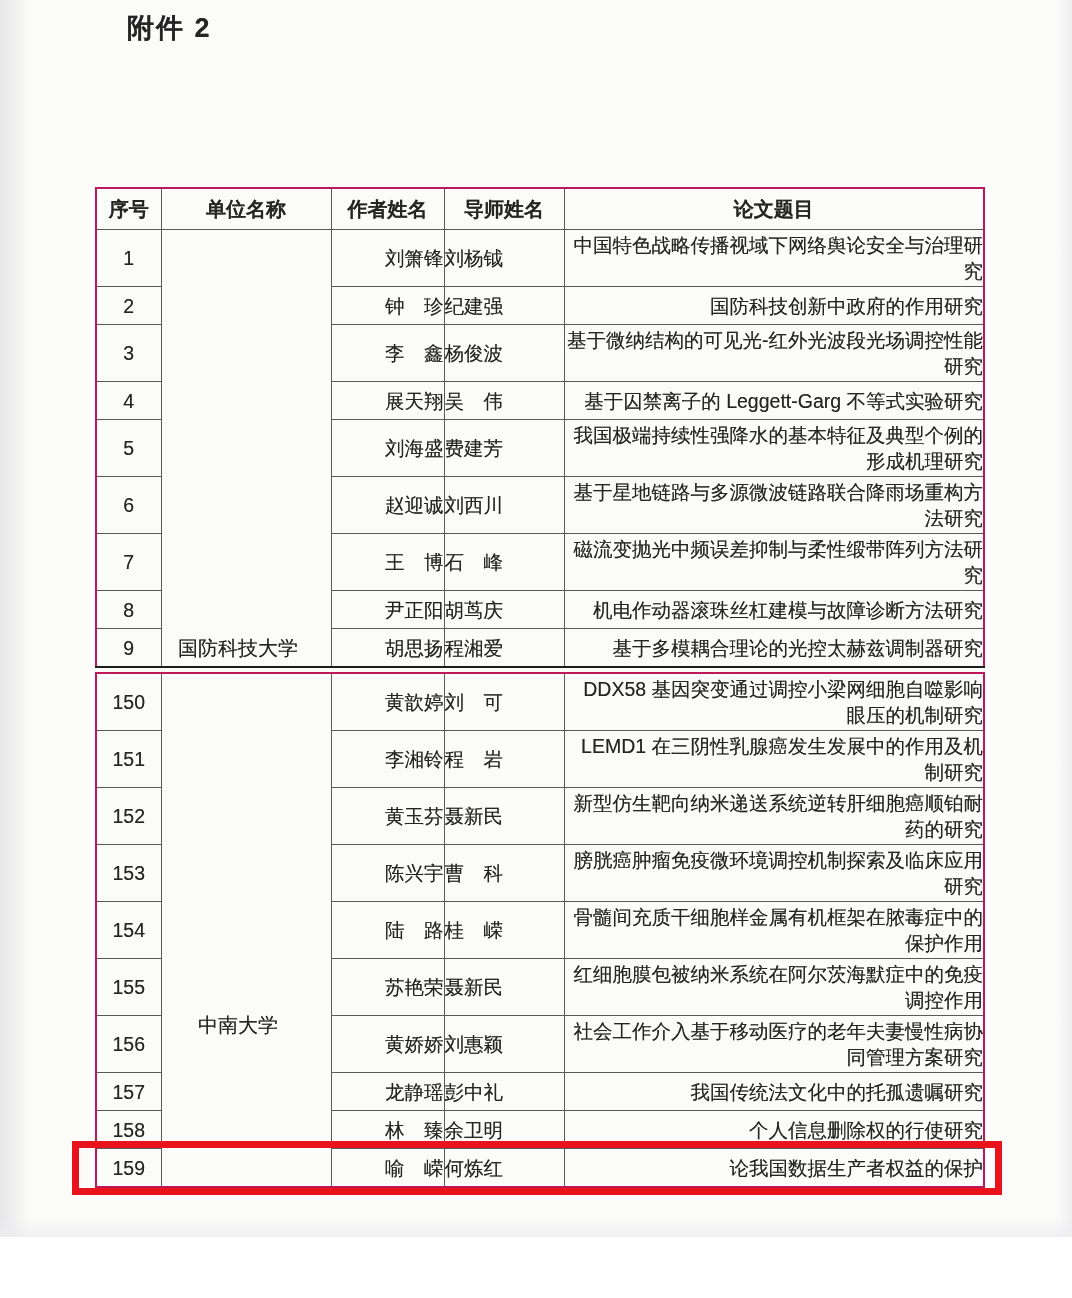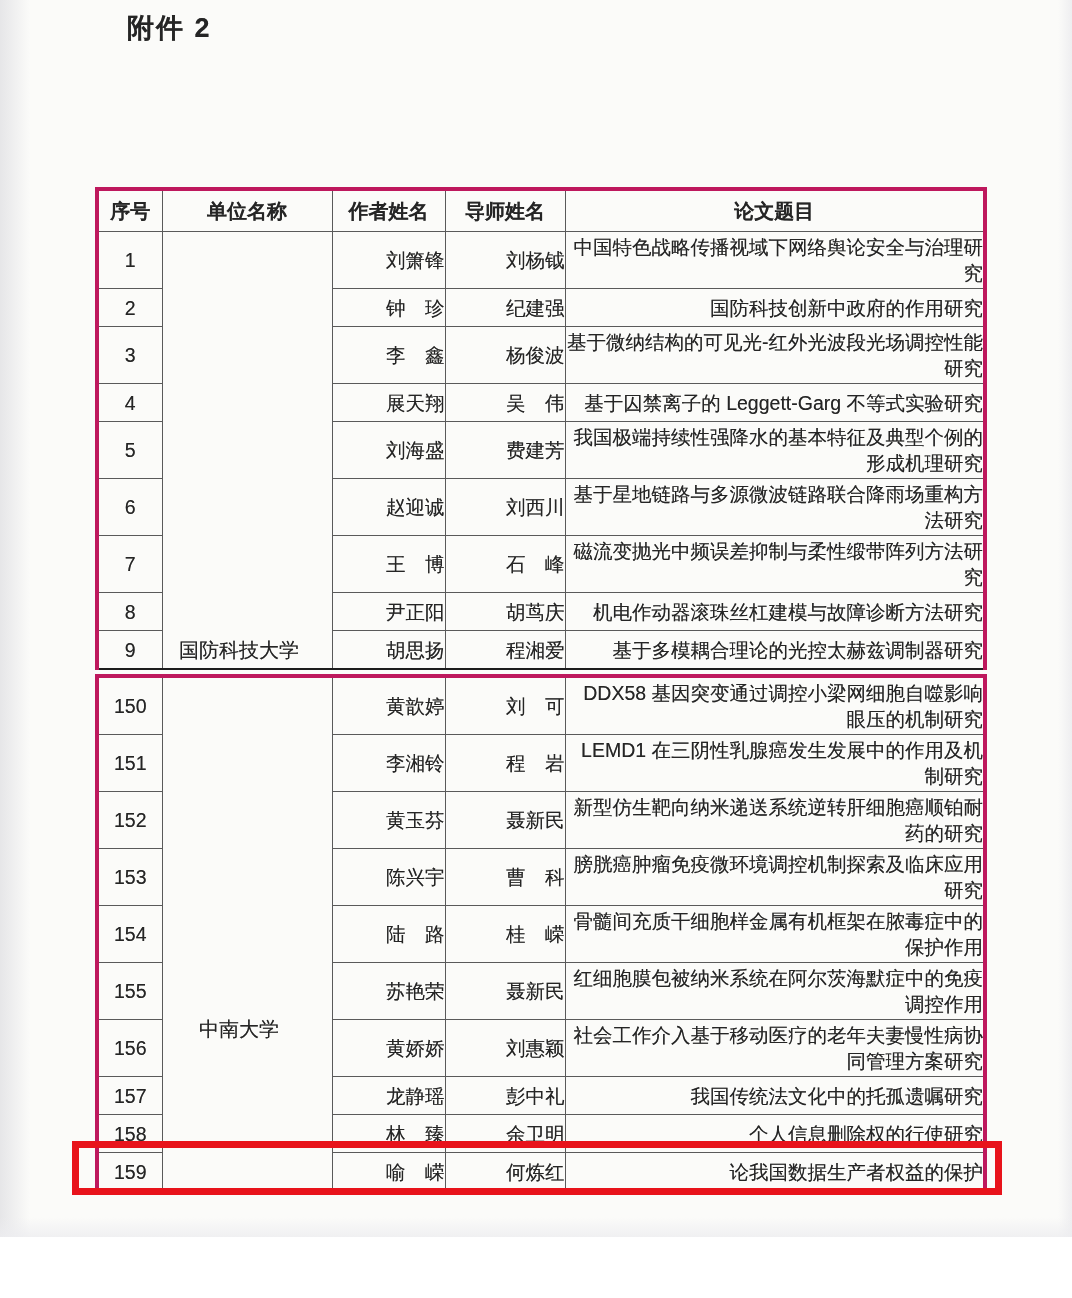--- a/index.html
+++ b/index.html
@@ -26,37 +26,37 @@
   }
   .doc-title {
     position:absolute; left:0; right:0; top:82px;
     text-align:center; font-size:38px; font-weight:700; letter-spacing:2px;
   }
 
   .table-area { position:absolute; left:95px; top:187px; width:888px; }
 
   table.grid {
     border-collapse:collapse; table-layout:fixed; width:888px;
-    border:4px solid #be185d;
+    border:2px solid #be185d;
   }
   table.block0 { border-bottom:2px solid #1d1d1d; }
   table.block1 { margin-top:4px; }
 
   .grid th, .grid td { border:1px solid #5a5a5a; overflow:hidden; }
   .grid th {
     font-size:20px; font-weight:700; height:36px; text-align:center;
     padding:2px 0;
   }
   .grid td {
     font-size:19.5px; line-height:26px; padding:2px 0; height:33px;
     vertical-align:middle;
   }
   .c-no     { text-align:center; font-size:20px; }
   .c-author { text-align:right; }
-  .c-mentor { text-align:right; }
+  .c-mentor { text-align:left; }
   .c-title  { text-align:right; padding-left:7px; padding-right:4px; }
 
   .c-unit { position:relative; }
   .unit-label { position:absolute; left:0; right:16px; text-align:center; font-size:20px; }
   .u0 { border-bottom:3px solid #111; }
   .u0 .unit-label { bottom:5px; }
   .u1 .unit-label { top:338px; }
 
   .highlight-box {
     position:absolute;

